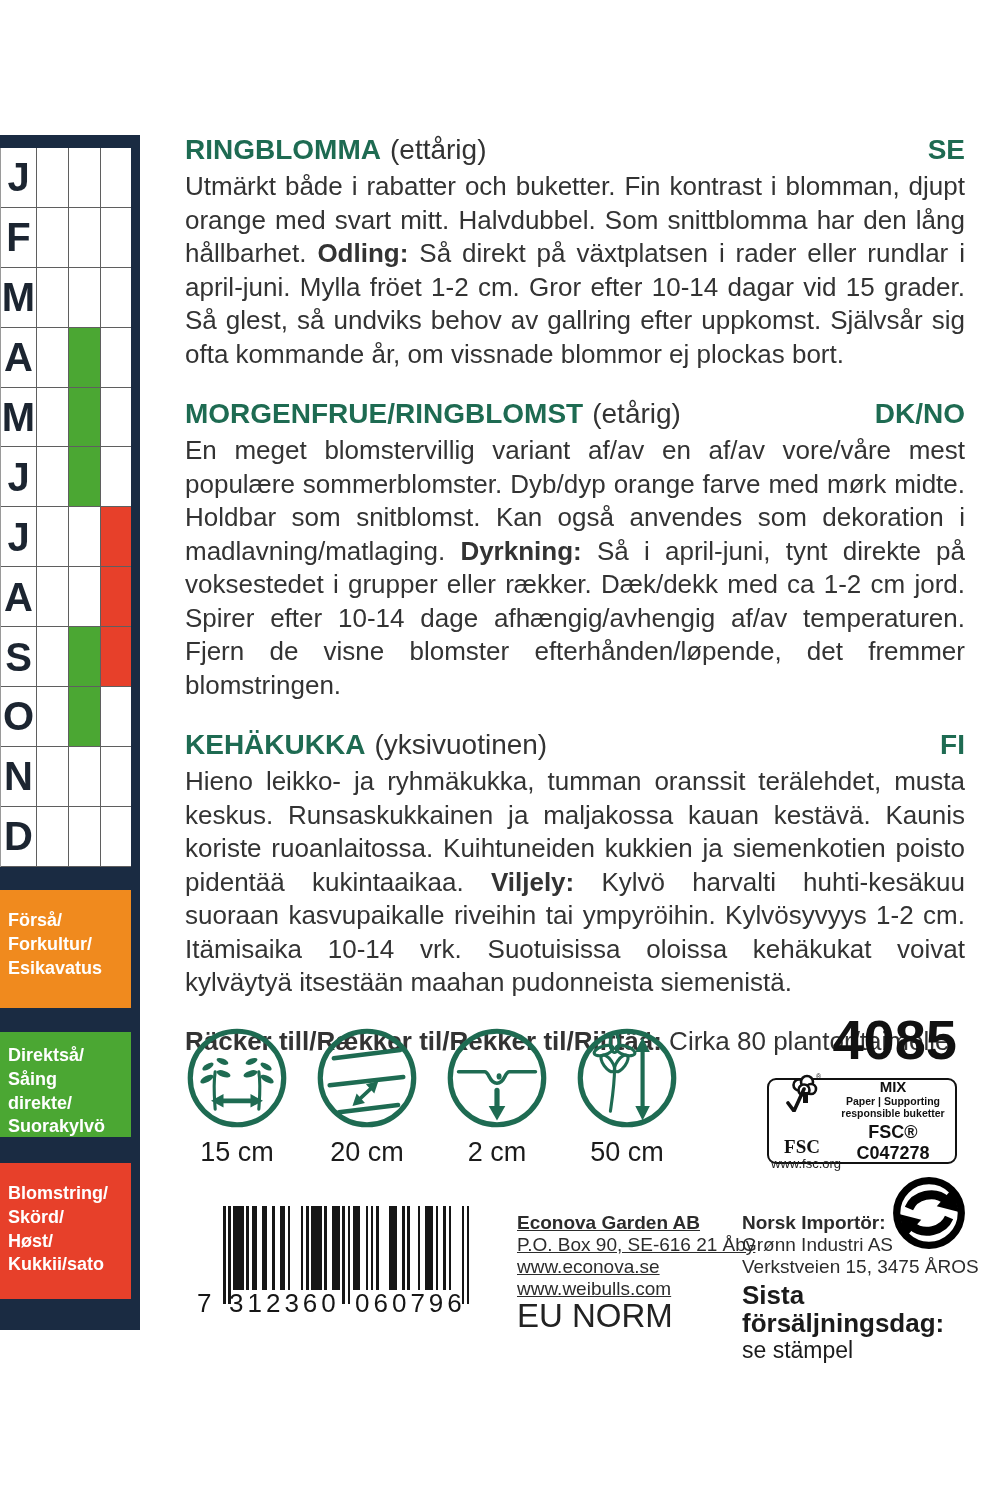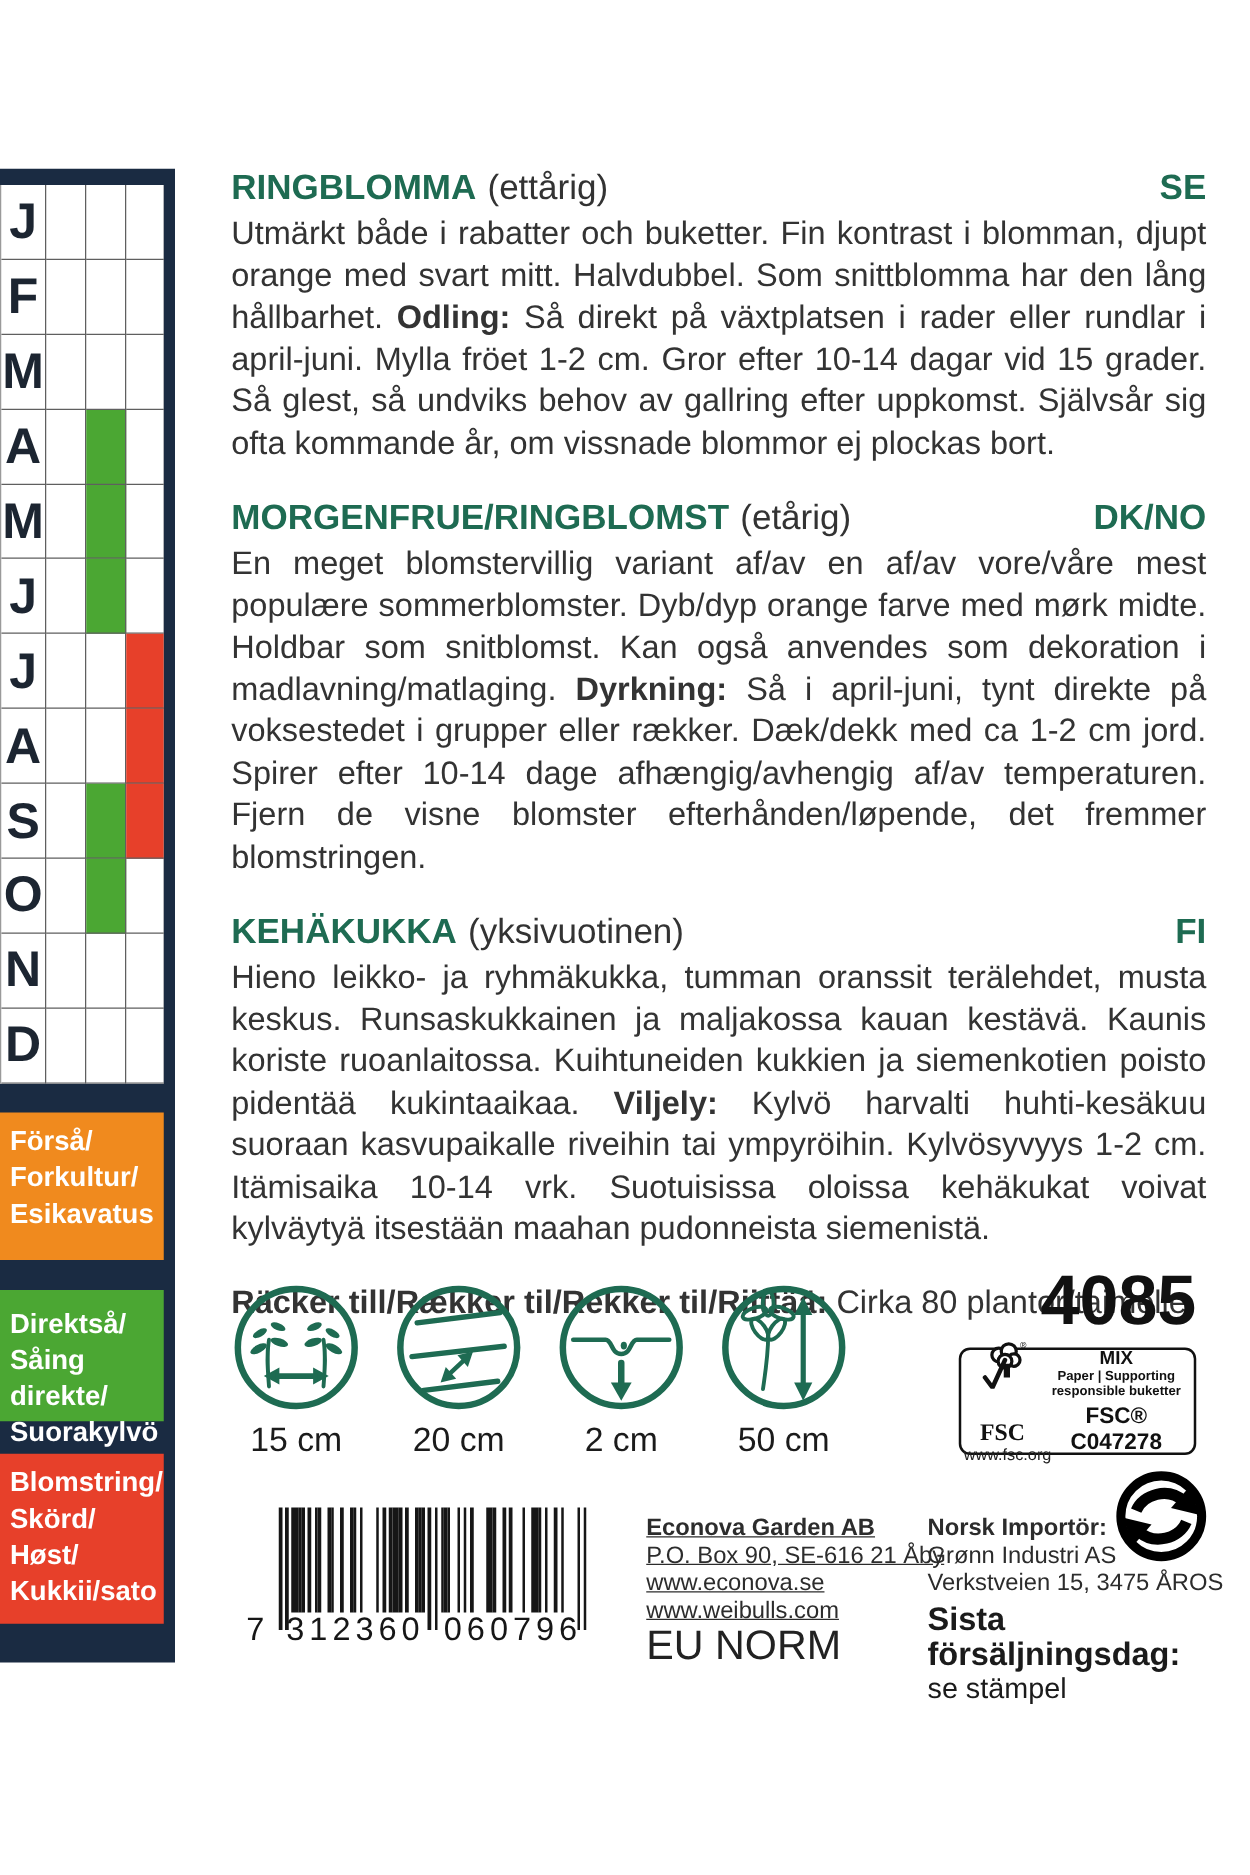--- a/index.html
+++ b/index.html
@@ -8,22 +8,22 @@
   
   .sidebar{position:absolute;left:0;top:135px;width:140px;height:1195px;background:#1a2b42;}
   .calendar{position:absolute;left:0;top:13px;width:131px;height:719px;background:#fff;
             display:grid;grid-template-columns:36px 32px 32px 31px;grid-template-rows:repeat(12,59.9px);
             border-left:1px solid #9a9a9a;box-sizing:border-box;overflow:hidden;}
   .cal-cell{border-right:1px solid #5f5f5f;border-bottom:1px solid #5f5f5f;box-sizing:border-box;}
   .cal-month{display:flex;align-items:center;justify-content:center;font-size:40px;font-weight:600;
              color:#1c2531;line-height:1;}
   .c-direktsa{background:#4ba733;}
   .c-blomstring{background:#e7402a;}
-  .legend-block{position:absolute;left:0;width:131px;box-sizing:border-box;padding:8px 4px 0 8px;
-                color:#fff;font-weight:bold;font-size:22px;line-height:1.32;}
+  .legend-block{position:absolute;left:0;width:131px;box-sizing:border-box;padding:19px 4px 0 8px;
+                color:#fff;font-weight:bold;font-size:18px;line-height:1.32;}
   .lg-forsa{top:755px;height:118px;}
   .lg-direktsa{top:897px;height:105px;padding-top:12px;}
   .lg-blomstring{top:1028px;height:136px;}
   
   .content{position:absolute;left:185px;top:133px;width:780px;}
   .sec{margin-bottom:26px;}
   .sec-head{display:flex;justify-content:space-between;align-items:center;font-size:28px;line-height:34px;}
   .sec-name{font-weight:bold;color:#1e6b52;}
   .sec-variant{font-weight:normal;color:#333;margin-left:9px;}
   .sec-lang{font-weight:bold;color:#1e6b52;}

